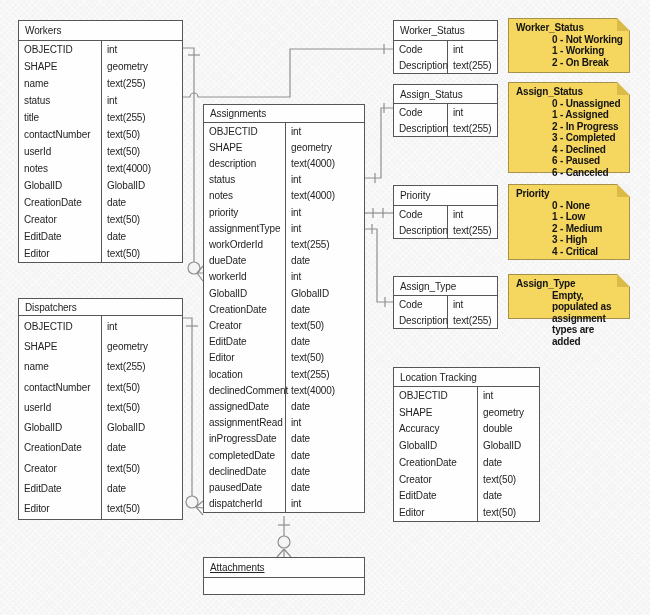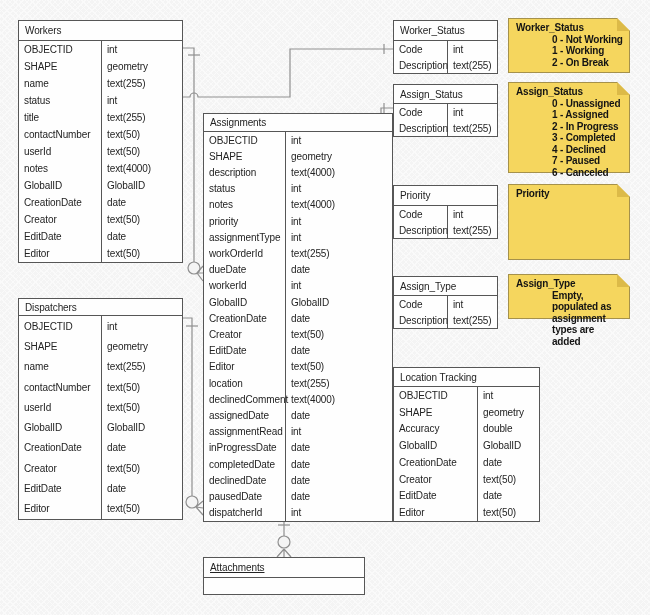--- a/index.html
+++ b/index.html
@@ -28,21 +28,21 @@
     box-sizing:border-box;width:var(--namew);flex:0 0 var(--namew);
     height:100%;display:flex;align-items:center;
     padding-left:5px;border-right:1px solid #565656;white-space:nowrap;
   }
   .ftype{padding-left:5px;white-space:nowrap;}
   
   #t-workers     {left:18px; top:20px;  width:165px;height:243px;--namew:83px;}
   #t-workers .etitle{height:20px;}
   #t-dispatchers {left:18px; top:298px; width:165px;height:222px;--namew:83px;}
   #t-dispatchers .etitle{height:17px;}
-  #t-assignments {left:203px;top:113px; width:190px;height:409px;--namew:82px;}
+  #t-assignments {left:203px;top:104px; width:162px;height:409px;--namew:82px;}
   #t-assignments .etitle{height:18px;}
   #t-worker-status{left:393px;top:20px; width:105px;height:54px;--namew:54px;}
   #t-worker-status .etitle{height:20px;}
   #t-assign-status{left:393px;top:84px; width:105px;height:53px;--namew:54px;}
   #t-assign-status .etitle{height:19px;}
   #t-priority    {left:393px;top:185px; width:105px;height:54px;--namew:54px;}
   #t-priority .etitle{height:20px;}
   #t-assign-type {left:393px;top:276px; width:105px;height:53px;--namew:54px;}
   #t-assign-type .etitle{height:19px;}
   #t-location    {left:393px;top:367px; width:147px;height:155px;--namew:84px;}
@@ -425,29 +425,36 @@
   <div class="note" id="n-assign-status">
     <span class="fold"></span>
     <span class="fold2"></span>
     <div class="note-title">Assign_Status</div>
     <div>
         <div class="note-line">0 - Unassigned</div>
         <div class="note-line">1 - Assigned</div>
         <div class="note-line">2 - In Progress</div>
         <div class="note-line">3 - Completed</div>
         <div class="note-line">4 - Declined</div>
-        <div class="note-line">7 - Paused</div>
+        <div class="note-line">6 - Paused</div>
         <div class="note-line">6 - Canceled</div>
       </div>
   </div>
 
   <div class="note" id="n-priority">
     <span class="fold"></span>
     <span class="fold2"></span>
     <div class="note-title">Priority</div>
+    <div>
+        <div class="note-line">0 - None</div>
+        <div class="note-line">1 - Low</div>
+        <div class="note-line">2 - Medium</div>
+        <div class="note-line">3 - High</div>
+        <div class="note-line">4 - Critical</div>
+      </div>
   </div>
 
   <div class="note" id="n-assign-type">
     <span class="fold"></span>
     <span class="fold2"></span>
     <div class="note-title">Assign_Type</div>
     <div>
         <div class="note-line">Empty, populated as assignment types are added</div>
       </div>
   </div>

